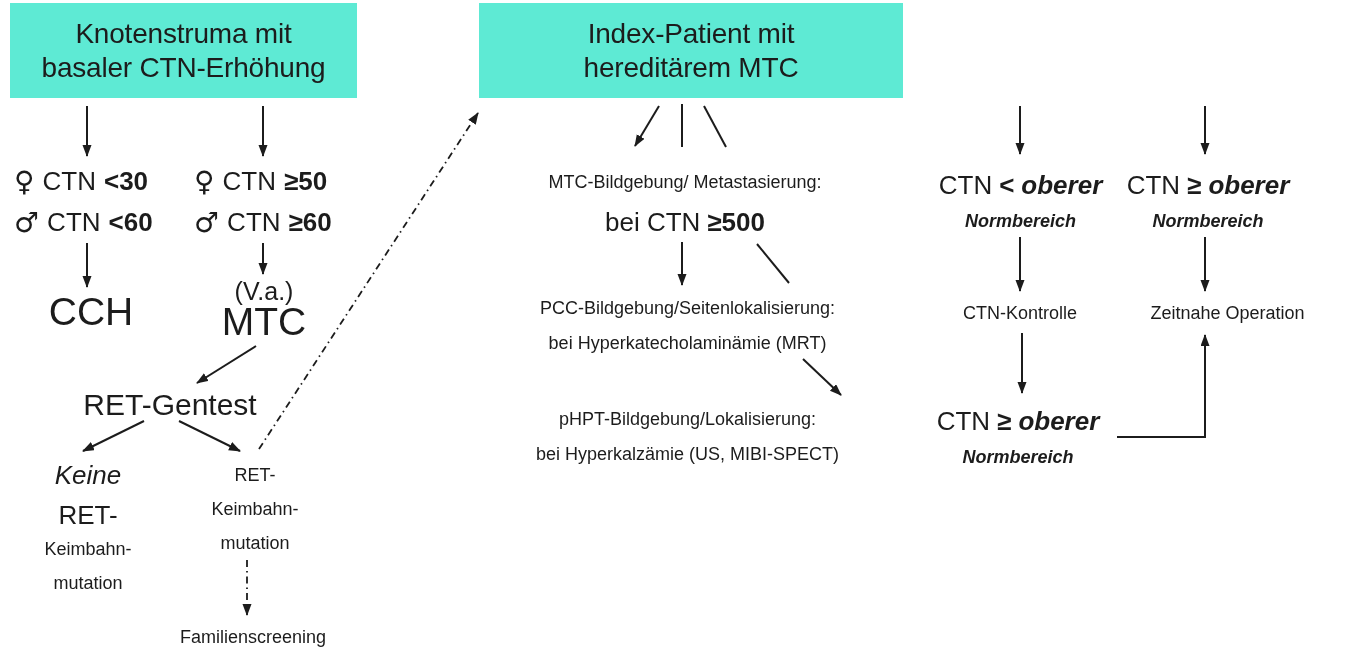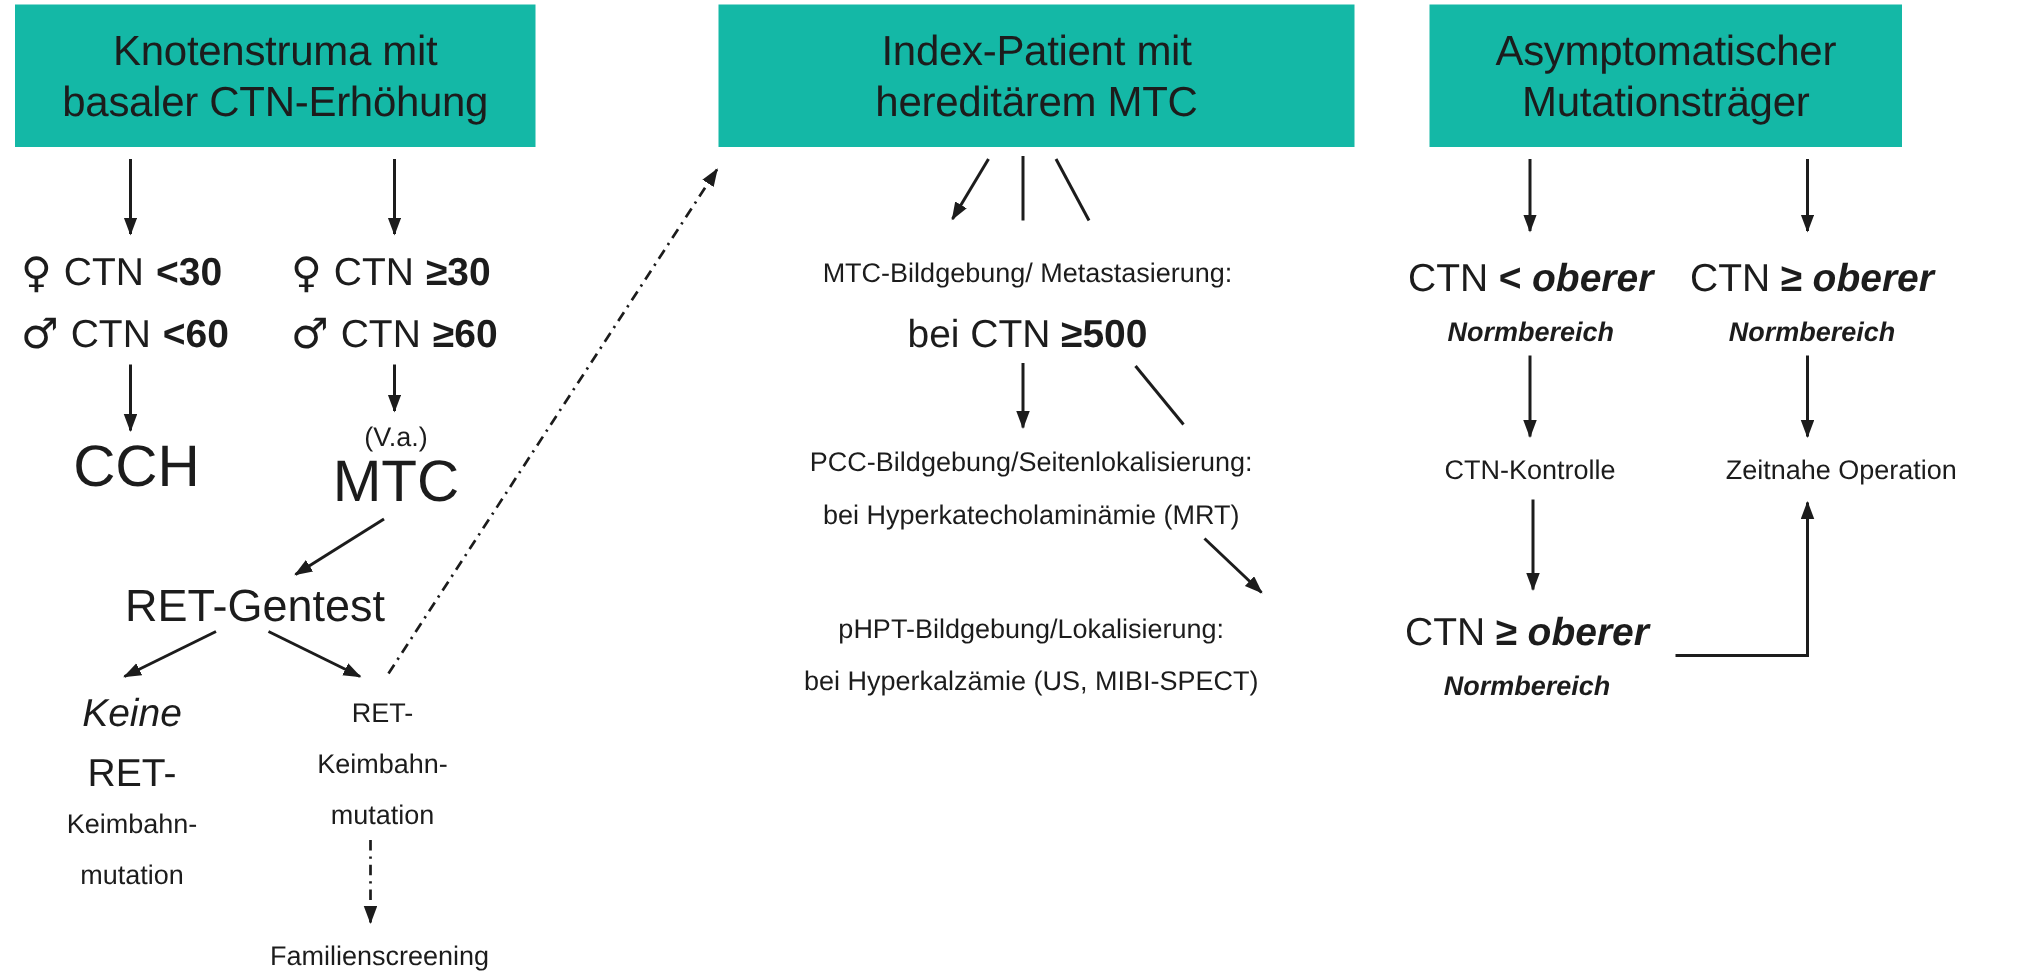--- a/index.html
+++ b/index.html
@@ -9,33 +9,33 @@
     background:#ffffff;
     overflow:hidden;
     font-family:"Liberation Sans","DejaVu Sans",sans-serif;
     color:#1c1c1c;
   }
   svg.wires{position:absolute;left:0;top:0;width:1347px;height:650px;}
   svg.wires line, svg.wires polyline{stroke:#1c1c1c;stroke-width:2;fill:none;}
   svg.wires .dashdot{stroke-width:1.8;stroke-dasharray:7 4 1.5 4;}
   .abs{position:absolute;}
   .hdr{
-    background:#14b8a6;
+    background:#5eead4;
     display:flex;flex-direction:column;align-items:center;justify-content:center;
     font-size:28px;line-height:34px;letter-spacing:-0.2px;
     text-align:center;
   }
   .txt{font-size:18px;line-height:34px;text-align:center;white-space:nowrap;}
   .row{display:flex;align-items:center;justify-content:flex-start;gap:8px;height:41px;font-size:26px;white-space:nowrap;}
   .rowc{display:flex;align-items:center;justify-content:center;gap:7px;font-size:26px;white-space:nowrap;}
   .b{font-weight:700;}
   .i{font-style:italic;}
   .bi{font-weight:700;font-style:italic;}
   .sym{font-family:"DejaVu Sans",sans-serif;font-size:28px;line-height:28px;}
-  .small{font-size:18px;line-height:22px;}
+  .small{font-size:25px;line-height:22px;}
   .big{font-size:39px;line-height:32px;}
   .lh40{line-height:40px;}
   .lh35{line-height:35px;}
   .lh36{line-height:36px;}
 </style>
 </head>
 <body>
 
 <div class="canvas">
 
@@ -83,21 +83,21 @@
       <span class="sym">♂</span>
       <span>CTN</span>
       <span class="b">&lt;60</span>
     </div>
   </div>
 
   <div class="abs" style="left:194px;top:161px;">
     <div class="row">
       <span class="sym">♀</span>
       <span>CTN</span>
-      <span class="b">≥30</span>
+      <span class="b">≥50</span>
     </div>
     <div class="row">
       <span class="sym">♂</span>
       <span>CTN</span>
       <span class="b">≥60</span>
     </div>
   </div>
 
   <div class="abs txt big" style="left:41px;top:296px;width:100px;">CCH</div>
   <div class="abs txt small" style="left:214px;top:280px;width:100px;">(V.a.)</div>
@@ -137,24 +137,20 @@
   <div class="abs" style="left:455px;top:291px;width:465px;">
     <div class="txt lh35">PCC-Bildgebung/Seitenlokalisierung:</div>
     <div class="txt lh35">bei Hyperkatecholaminämie (MRT)</div>
   </div>
 
   <div class="abs" style="left:455px;top:402px;width:465px;">
     <div class="txt lh35">pHPT-Bildgebung/Lokalisierung:</div>
     <div class="txt lh35">bei Hyperkalzämie (US, MIBI-SPECT)</div>
   </div>
 
-  <div class="abs hdr" style="left:953px;top:3px;width:315px;height:95px;">
-    <div>Asymptomatischer</div>
-    <div>Mutationsträger</div>
-  </div>
 
   <div class="abs" style="left:928px;top:167px;width:185px;">
     <div class="rowc lh36" style="height:36px;">
       <span>CTN</span>
       <span class="b">&lt;</span>
       <span class="bi">oberer</span>
     </div>
     <div class="txt bi lh36">Normbereich</div>
   </div>
 

